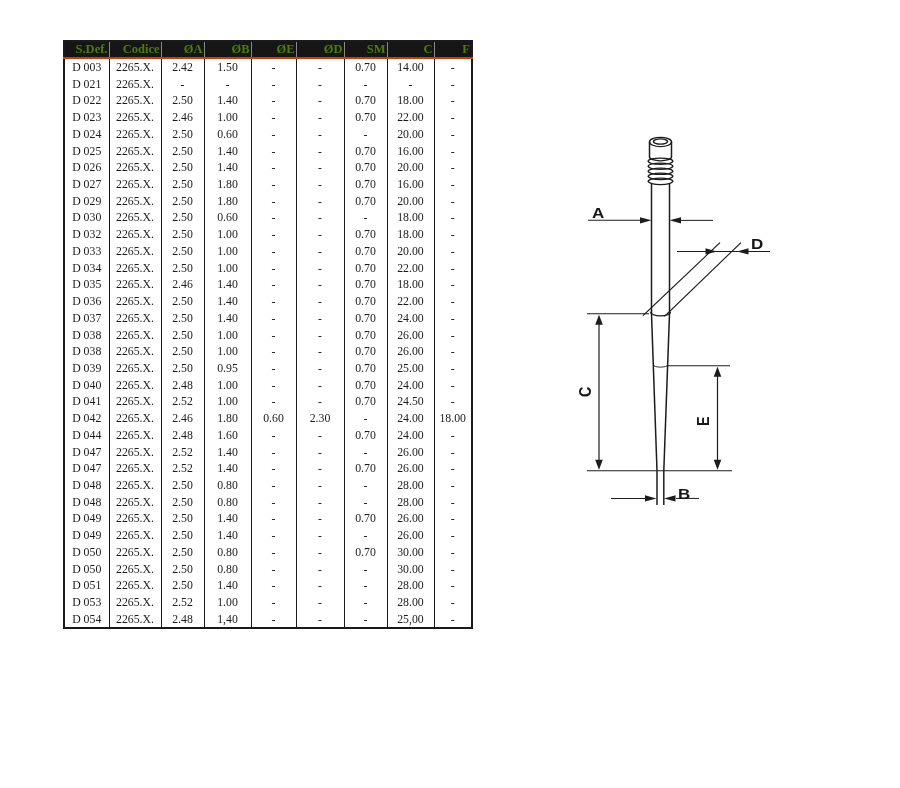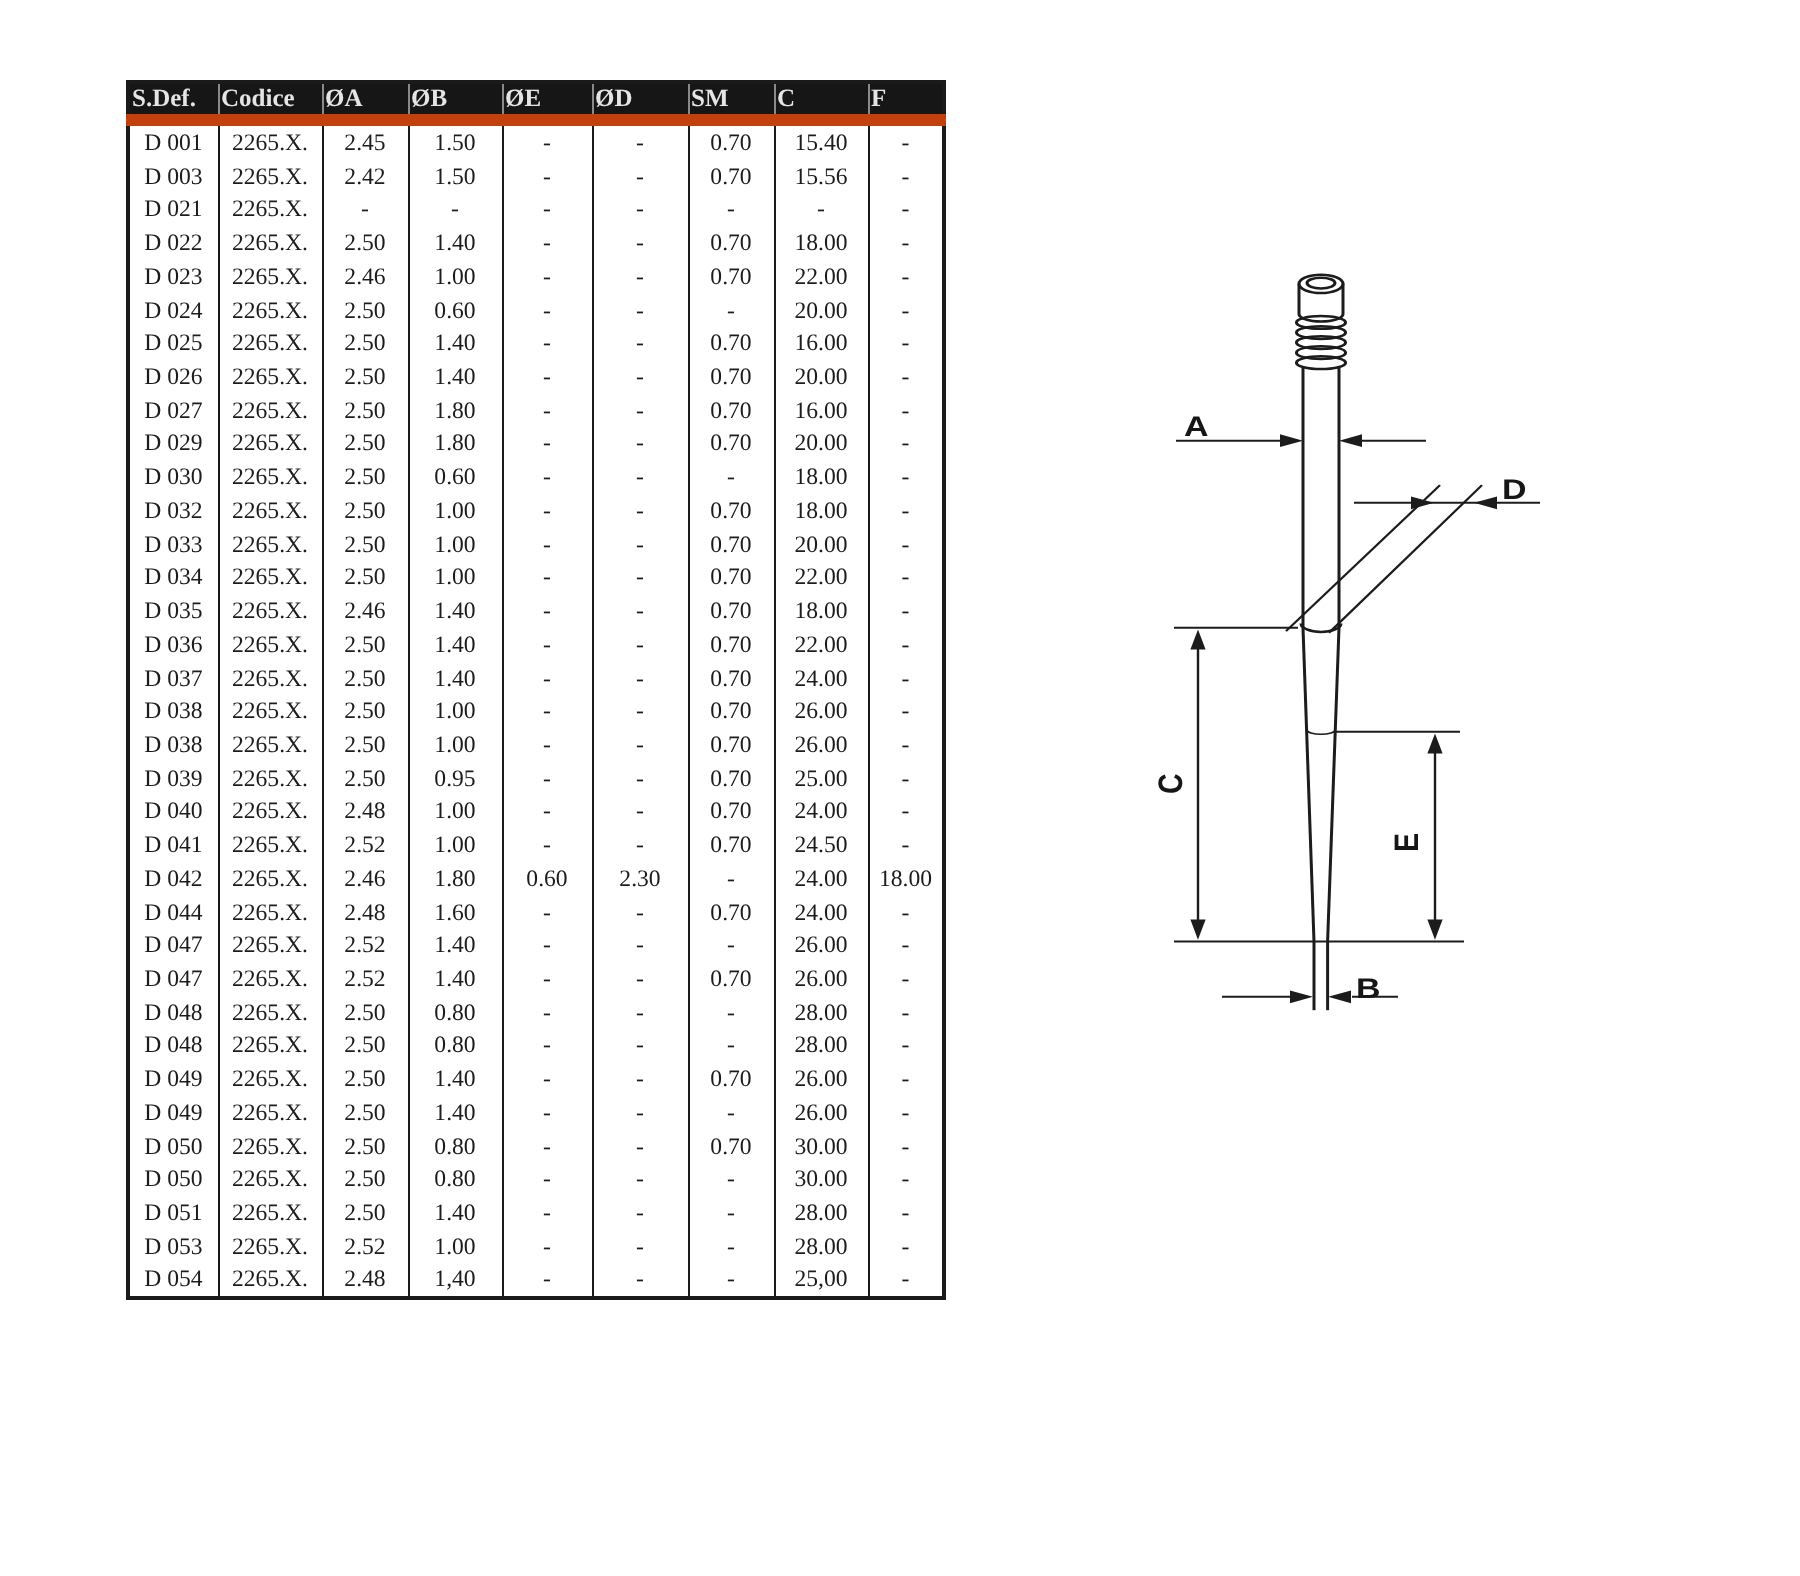--- a/index.html
+++ b/index.html
@@ -15,28 +15,28 @@
   table.spec{
     position:absolute;left:63px;top:40px;
     width:410px;
     border-collapse:collapse;
     table-layout:fixed;
     border:2px solid #1a1a1a;
     font-family:"Liberation Serif","DejaVu Serif",serif;
   }
   table.spec thead th{
     background:#161616;
-    color:#e5e5e5;
+    color:#4d7c0f;
     font-weight:bold;
     font-size:12.5px;
     height:15px;
     padding:0 1px;
-    text-align:left;
+    text-align:right;
     border-left:1px solid #8a8a8a;
-    border-bottom:6px solid #c2410c;
+    border-bottom:2px solid #c2410c;
     white-space:nowrap;
   }
   table.spec thead th:first-child{border-left:none;}
   table.spec tbody td{
     color:#1c1c1c;
     font-size:11.8px;
     height:16.72px;
     line-height:16.72px;
     padding:0;
     text-align:center;
@@ -83,39 +83,28 @@
           <th>ØB</th>
           <th>ØE</th>
           <th>ØD</th>
           <th>SM</th>
           <th>C</th>
           <th>F</th>
         </tr>
     </thead>
     <tbody>
         <tr>
-          <td>D 001</td>
-          <td>2265.X.</td>
-          <td>2.45</td>
-          <td>1.50</td>
-          <td>-</td>
-          <td>-</td>
-          <td>0.70</td>
-          <td>15.40</td>
-          <td>-</td>
-        </tr>
-        <tr>
           <td>D 003</td>
           <td>2265.X.</td>
           <td>2.42</td>
           <td>1.50</td>
           <td>-</td>
           <td>-</td>
           <td>0.70</td>
-          <td>15.56</td>
+          <td>14.00</td>
           <td>-</td>
         </tr>
         <tr>
           <td>D 021</td>
           <td>2265.X.</td>
           <td>-</td>
           <td>-</td>
           <td>-</td>
           <td>-</td>
           <td>-</td>

